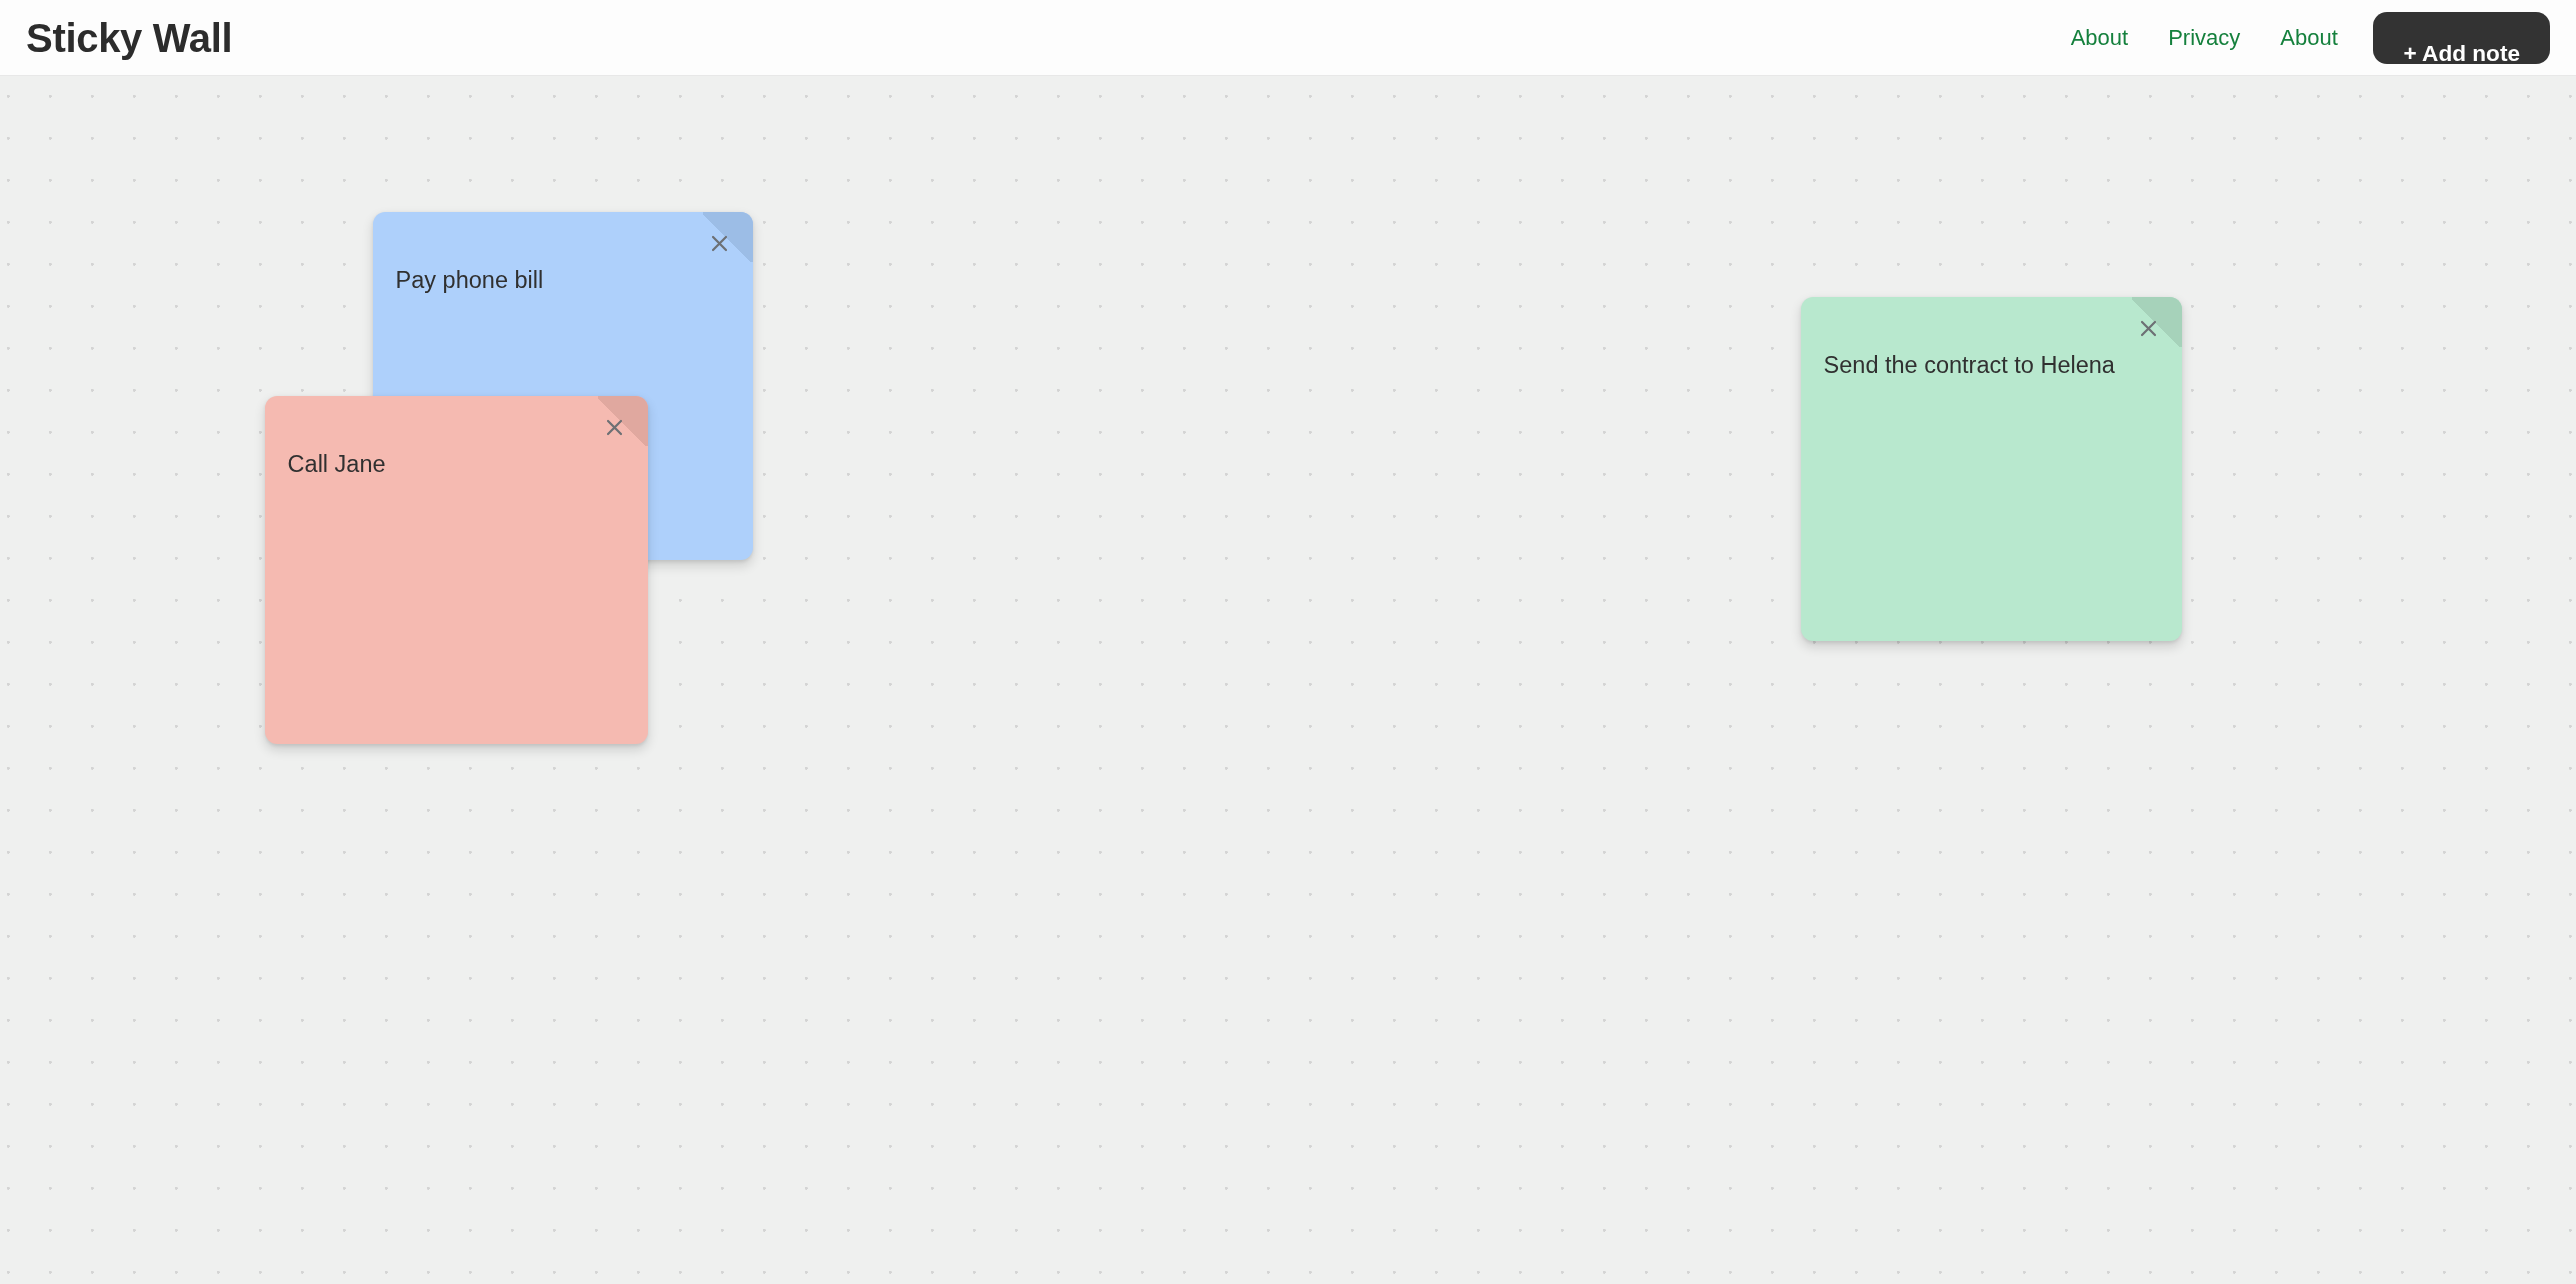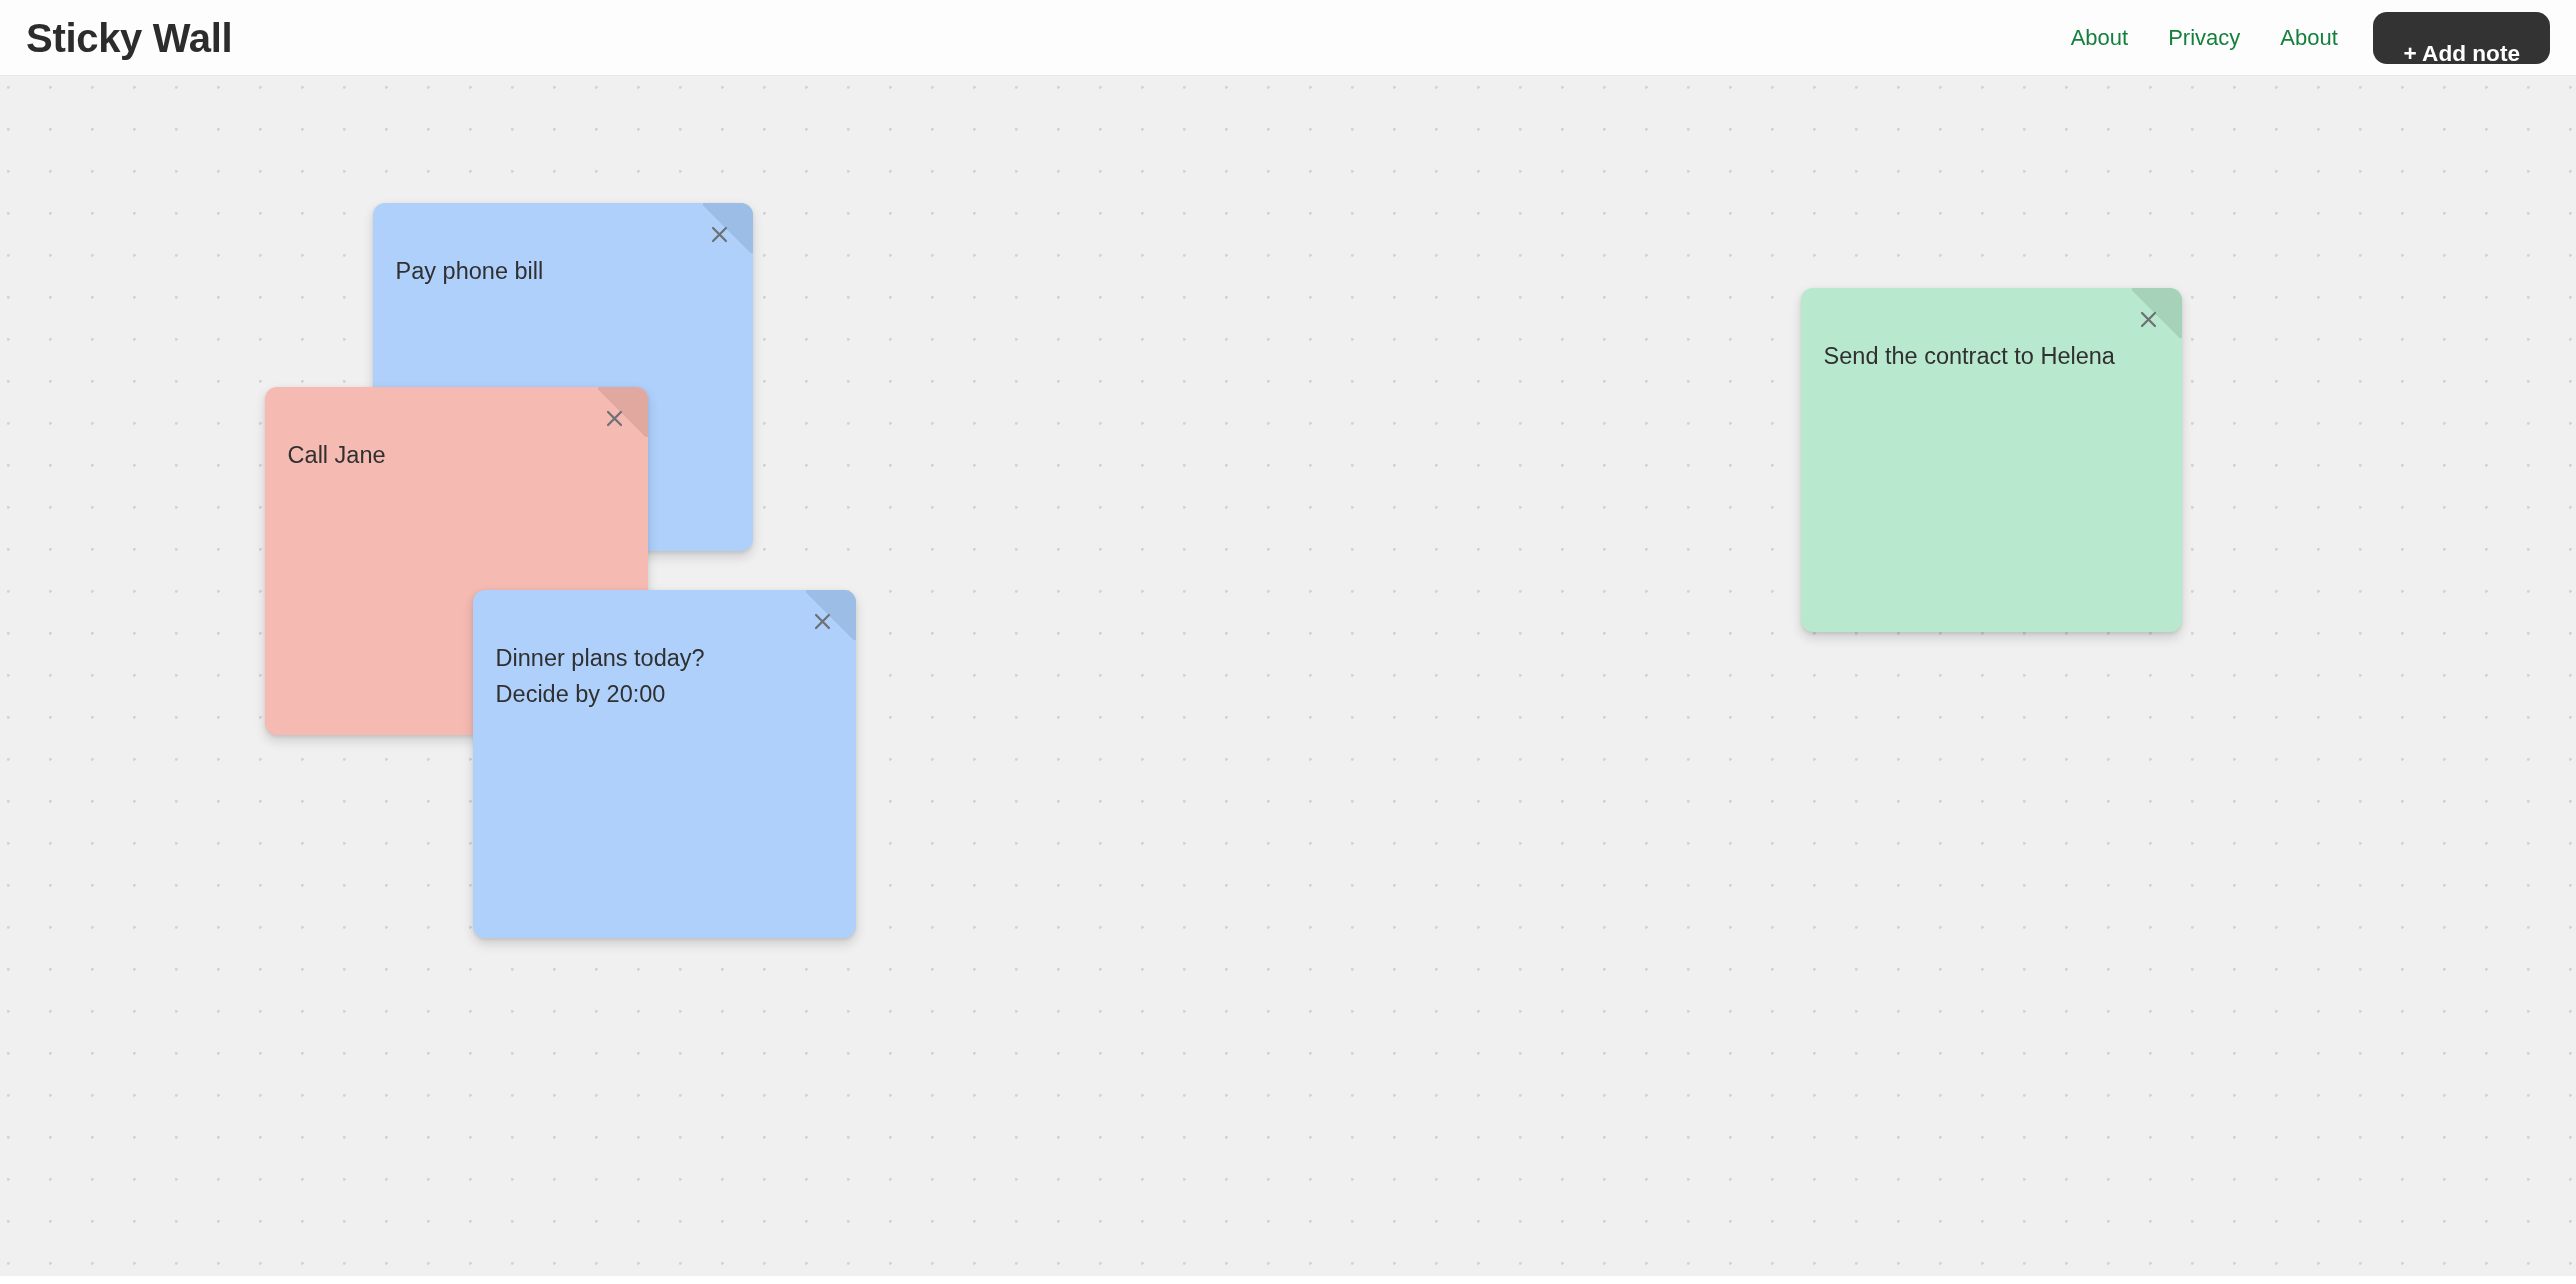--- a/index.html
+++ b/index.html
@@ -66,21 +66,21 @@
     height: 52px;
     line-height: 52px;
     cursor: pointer;
     white-space: nowrap;
     font-family: "Liberation Sans", sans-serif;
   }
 
   
   #note-canvas {
     position: absolute;
-    top: 67px;
+    top: 76px;
     left: 0;
     width: 2576px;
     height: 1209px;
     background-color: #eff0ef;
     background-image: radial-gradient(circle at 1.3px 1.3px, #d4d4d4 1.4px, transparent 1.5px);
     background-size: 42px 42px;
     background-position: 7px 19px;
     overflow: hidden;
     padding-left: 32px;
   }
@@ -153,30 +153,20 @@
     </div>
     <div class="sticky-note" style="left: 265px; top: 320px; width: 383px; height: 348px; background: rgb(245, 186, 177); z-index: 2;">
       <div class="note-fold" style="background: linear-gradient(225deg, rgb(224, 168, 159) 0%, rgb(224, 168, 159) 52%, rgb(245, 186, 177) 53%);"></div>
       <div class="note-close">
         <svg width="19" height="19" viewBox="0 0 22 22" aria-hidden="true">
           <path d="M3.5 3.5 L18.5 18.5 M18.5 3.5 L3.5 18.5" stroke="#6d7074" stroke-width="2.6" stroke-linecap="round"></path>
         </svg>
       </div>
       <div class="note-text">Call Jane</div>
     </div>
-    <div class="sticky-note" style="left: 473px; top: 523px; width: 383px; height: 348px; background: rgb(174, 208, 251); z-index: 3;">
-      <div class="note-fold" style="background: linear-gradient(225deg, rgb(156, 189, 230) 0%, rgb(156, 189, 230) 52%, rgb(174, 208, 251) 53%);"></div>
-      <div class="note-close">
-        <svg width="19" height="19" viewBox="0 0 22 22" aria-hidden="true">
-          <path d="M3.5 3.5 L18.5 18.5 M18.5 3.5 L3.5 18.5" stroke="#6d7074" stroke-width="2.6" stroke-linecap="round"></path>
-        </svg>
-      </div>
-      <div class="note-text">Dinner plans today?
-Decide by 20:00</div>
-    </div>
     <div class="sticky-note" style="left: 1801px; top: 221px; width: 381px; height: 344px; background: rgb(184, 232, 206); z-index: 1;">
       <div class="note-fold" style="background: linear-gradient(225deg, rgb(166, 210, 186) 0%, rgb(166, 210, 186) 52%, rgb(184, 232, 206) 53%);"></div>
       <div class="note-close">
         <svg width="19" height="19" viewBox="0 0 22 22" aria-hidden="true">
           <path d="M3.5 3.5 L18.5 18.5 M18.5 3.5 L3.5 18.5" stroke="#6d7074" stroke-width="2.6" stroke-linecap="round"></path>
         </svg>
       </div>
       <div class="note-text">Send the contract to Helena</div>
     </div>
   </main>

